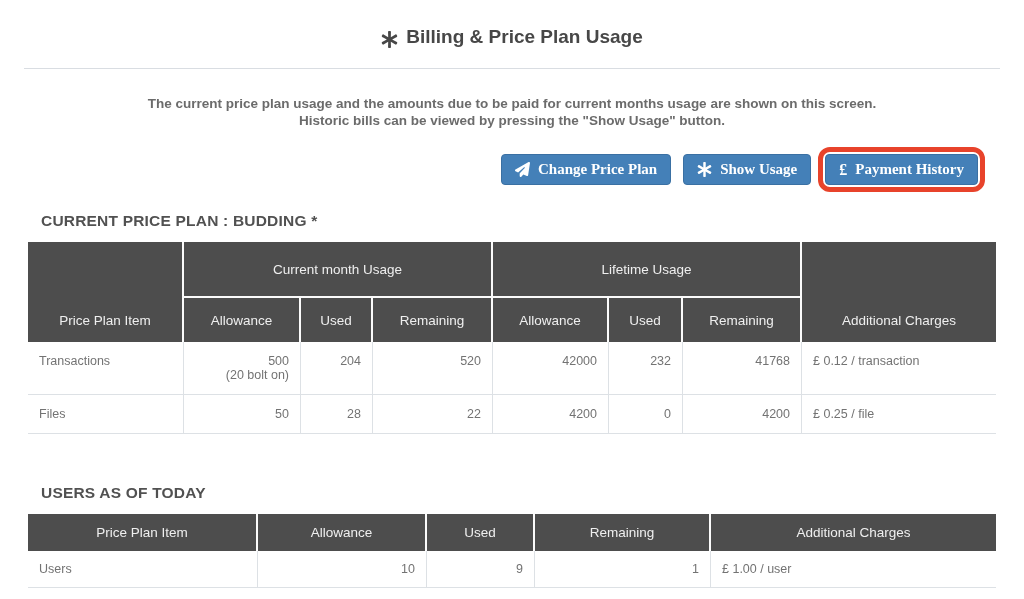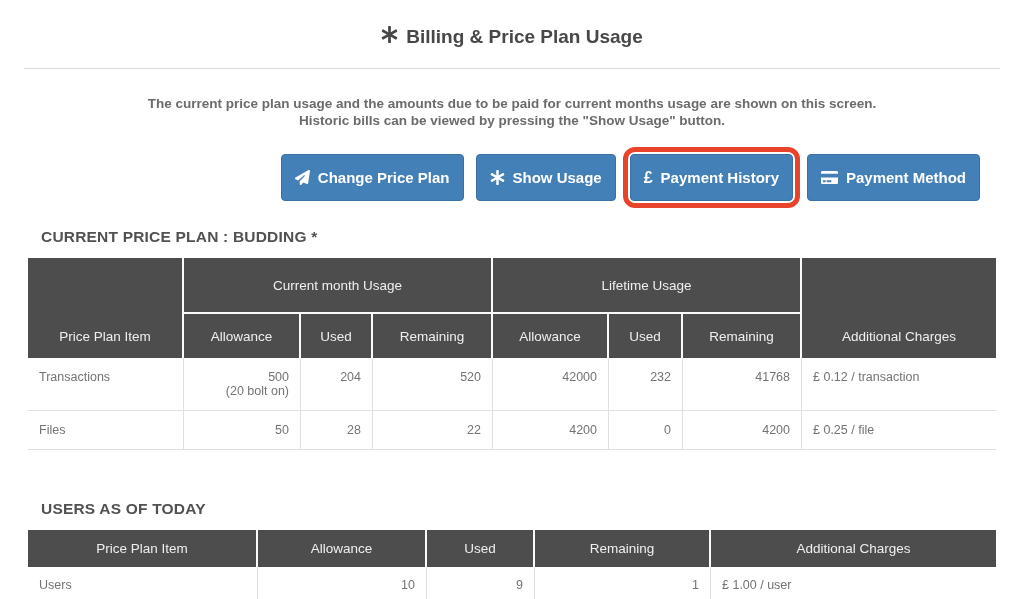--- a/index.html
+++ b/index.html
@@ -6,21 +6,21 @@
   html, body { margin: 0; padding: 0; }
   body {
     width: 1024px; height: 599px; overflow: hidden;
     background: #ffffff;
     font-family: "Liberation Sans", sans-serif;
   }
 
   
   .title {
     margin: 26px 0 0;
-    display: flex; justify-content: center; align-items: flex-start; gap: 8px;
+    display: flex; justify-content: center; align-items: flex-end; gap: 8px;
     font-size: 19px; font-weight: bold; color: #474747;
   }
   .title-icon svg { width: 17px; height: 17px; display: block; }
 
   .divider { border: 0; border-top: 1px solid #d9dde2; margin: 20px 24px 0; }
 
   
   .description {
     margin: 26px auto 0;
     max-width: 760px;
@@ -30,23 +30,23 @@
   }
 
   
   .toolbar {
     margin: 18px 44px 0 0;
     display: flex; justify-content: flex-end; align-items: center; gap: 12px;
   }
   .btn {
     display: inline-flex; align-items: center; gap: 8px;
     background: #4480b8; border: 1px solid #3a70a3; border-radius: 4px;
-    color: #ffffff; font-family: Liberation Sans, sans-serif;
+    color: #ffffff; font-family: Liberation Serif, serif;
     font-weight: bold; font-size: 15px;
-    height: 47px; padding: 0 13px; cursor: pointer; white-space: nowrap;
+    height: 31px; padding: 0 13px; cursor: pointer; white-space: nowrap;
   }
   .btn-icon { display: inline-flex; align-items: center; }
   .btn-icon svg { display: block; }
   .pound-glyph { font-size: 16px; font-weight: bold; line-height: 1; }
   .highlight-ring {
     display: inline-flex;
     border: 5px solid #e8432b; border-radius: 12px;
     padding: 2px; margin: 0 -5px;
   }
 
@@ -126,28 +126,20 @@
       <span>Show Usage</span>
     </button>
 
     <span class="highlight-ring">
       <button class="btn">
         <span class="btn-icon pound-glyph">£</span>
         <span>Payment History</span>
       </button>
     </span>
 
-    <button class="btn">
-      <span class="btn-icon">
-        <svg viewBox="0 0 576 512" width="17" height="17" fill="#ffffff">
-            <path d="M0 432c0 26.5 21.5 48 48 48h480c26.5 0 48-21.5 48-48V256H0v176zm192-68c0-6.6 5.4-12 12-12h136c6.6 0 12 5.4 12 12v40c0 6.6-5.4 12-12 12H204c-6.6 0-12-5.4-12-12v-40zm-128 0c0-6.6 5.4-12 12-12h72c6.6 0 12 5.4 12 12v40c0 6.6-5.4 12-12 12H76c-6.6 0-12-5.4-12-12v-40zM576 80v48H0V80c0-26.5 21.5-48 48-48h480c26.5 0 48 21.5 48 48z"></path>
-          </svg>
-      </span>
-      <span>Payment Method</span>
-    </button>
 
   </div>
 
   <h2 class="section-heading">CURRENT PRICE PLAN : BUDDING *</h2>
 
   <table class="t1">
     <colgroup>
       <col style="width:156px">
         <col style="width:117px">
         <col style="width:72px">

